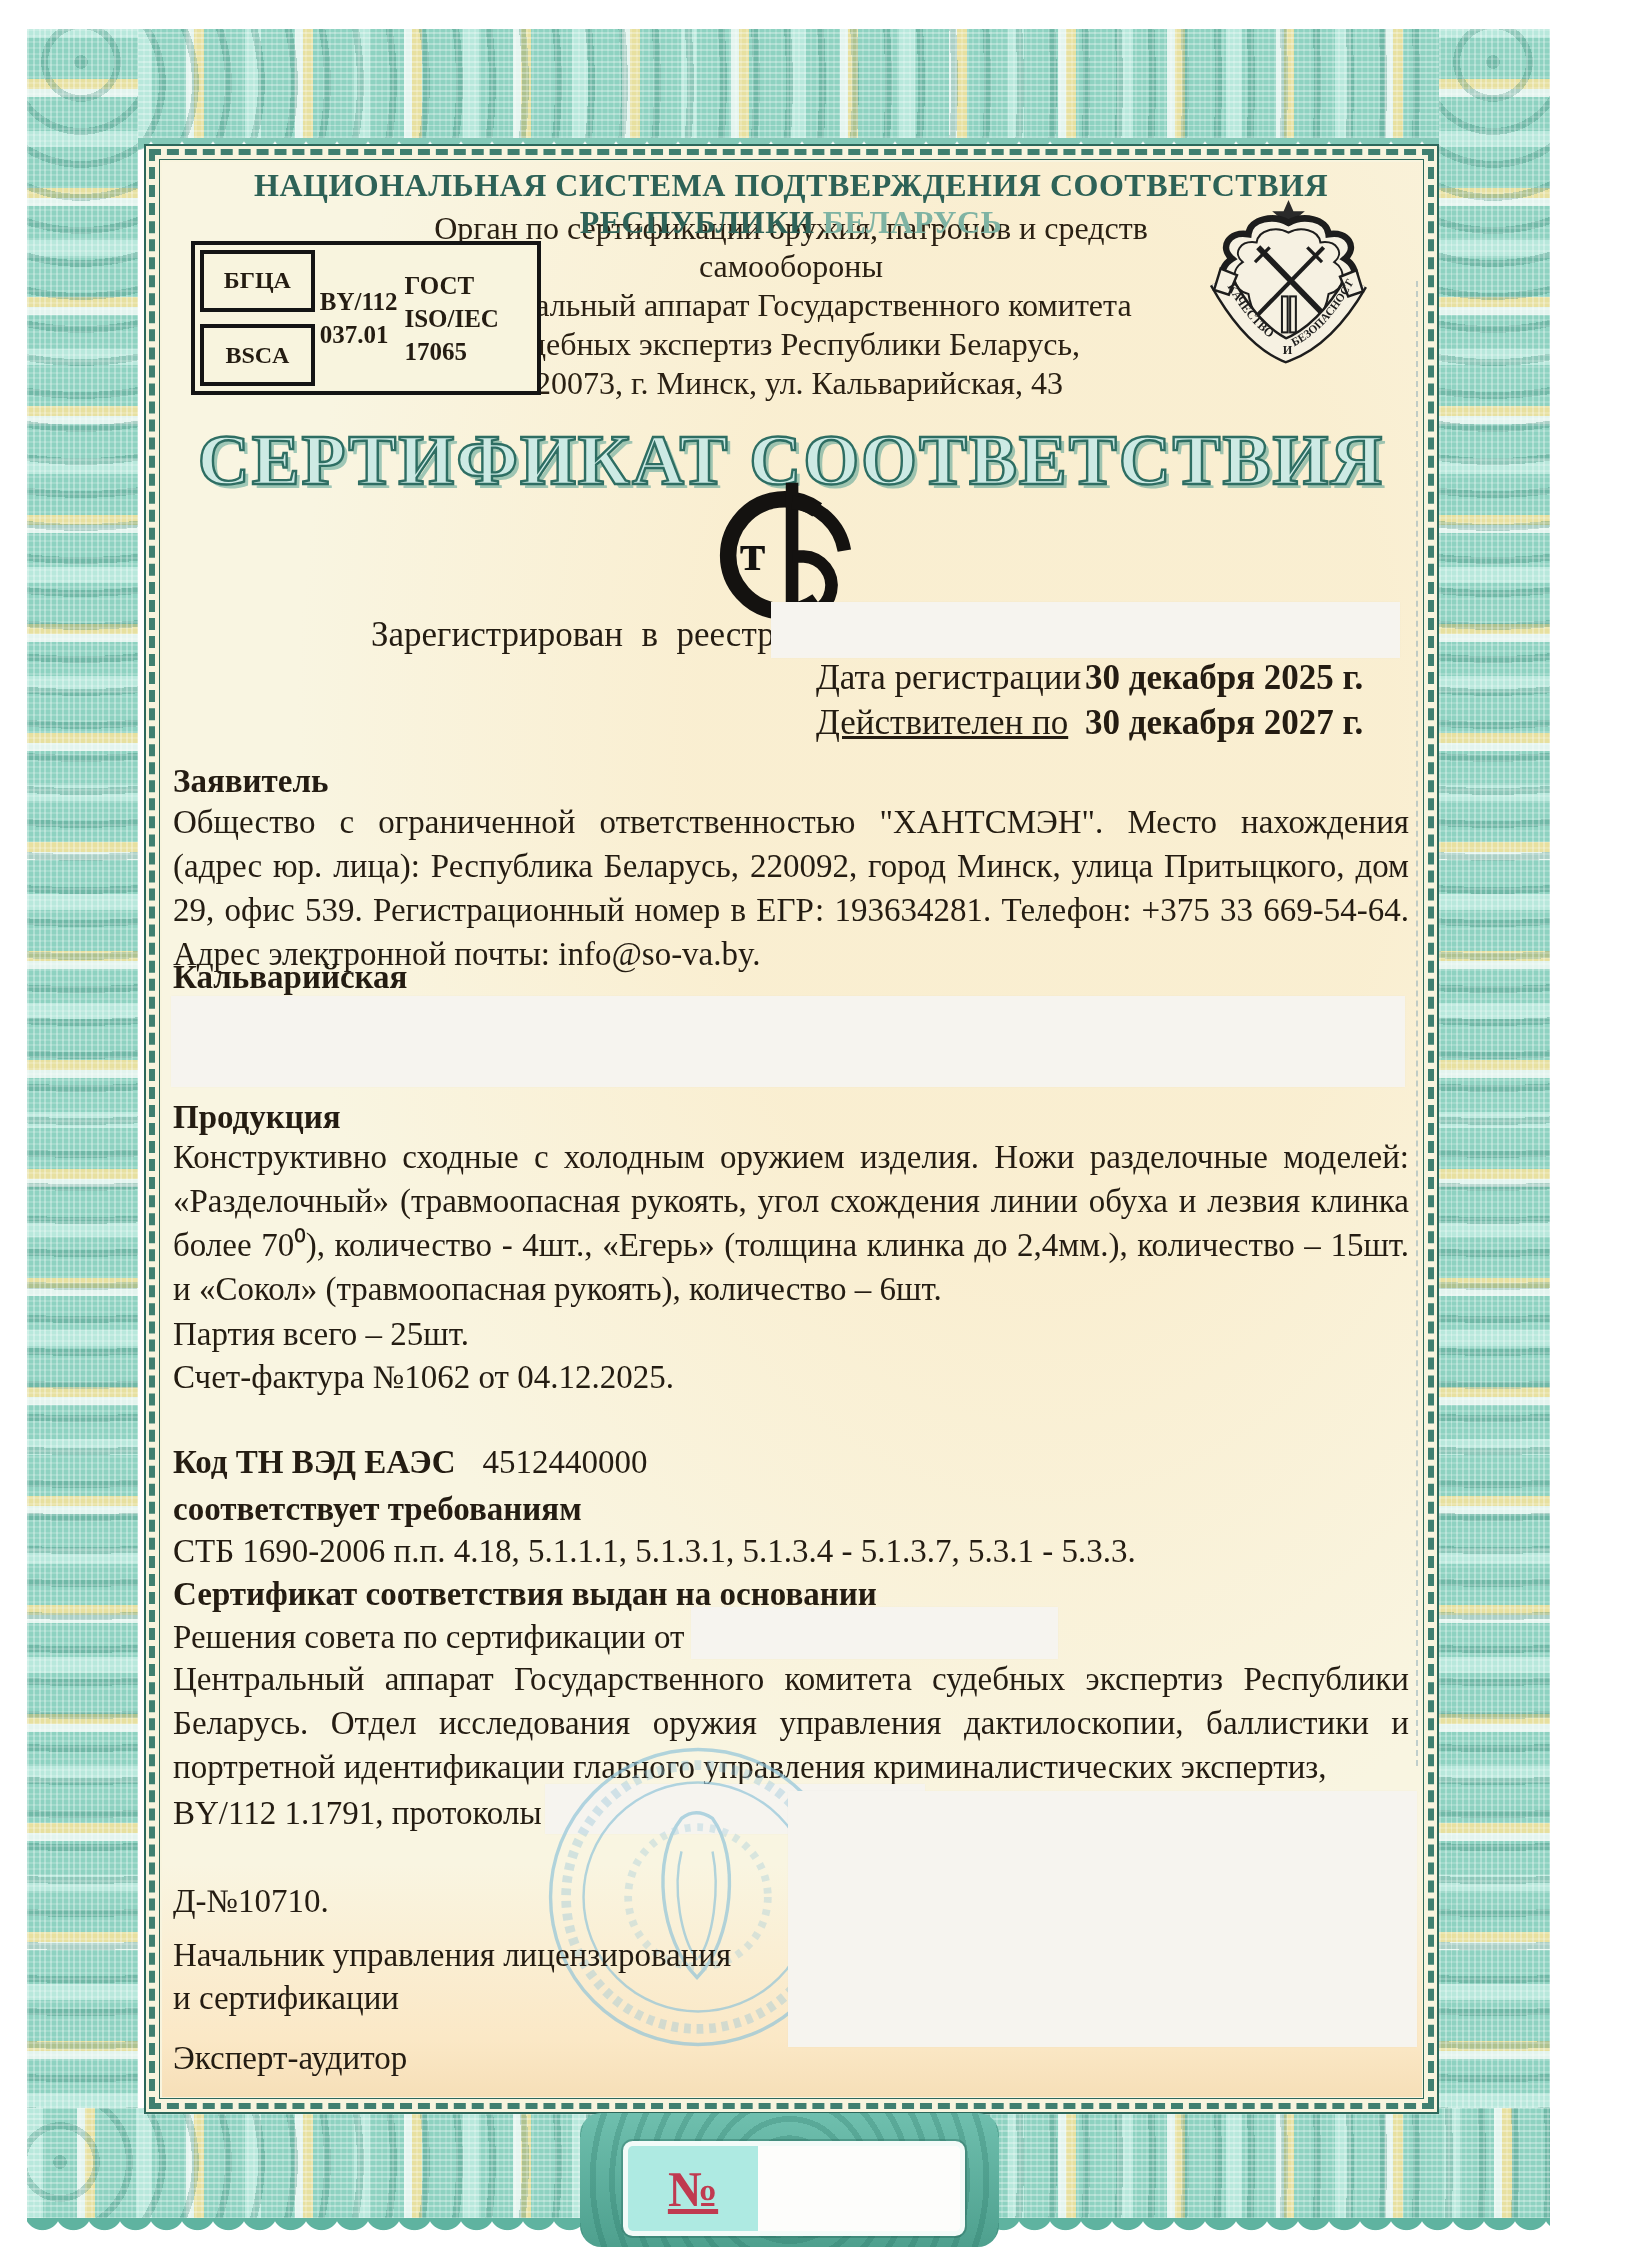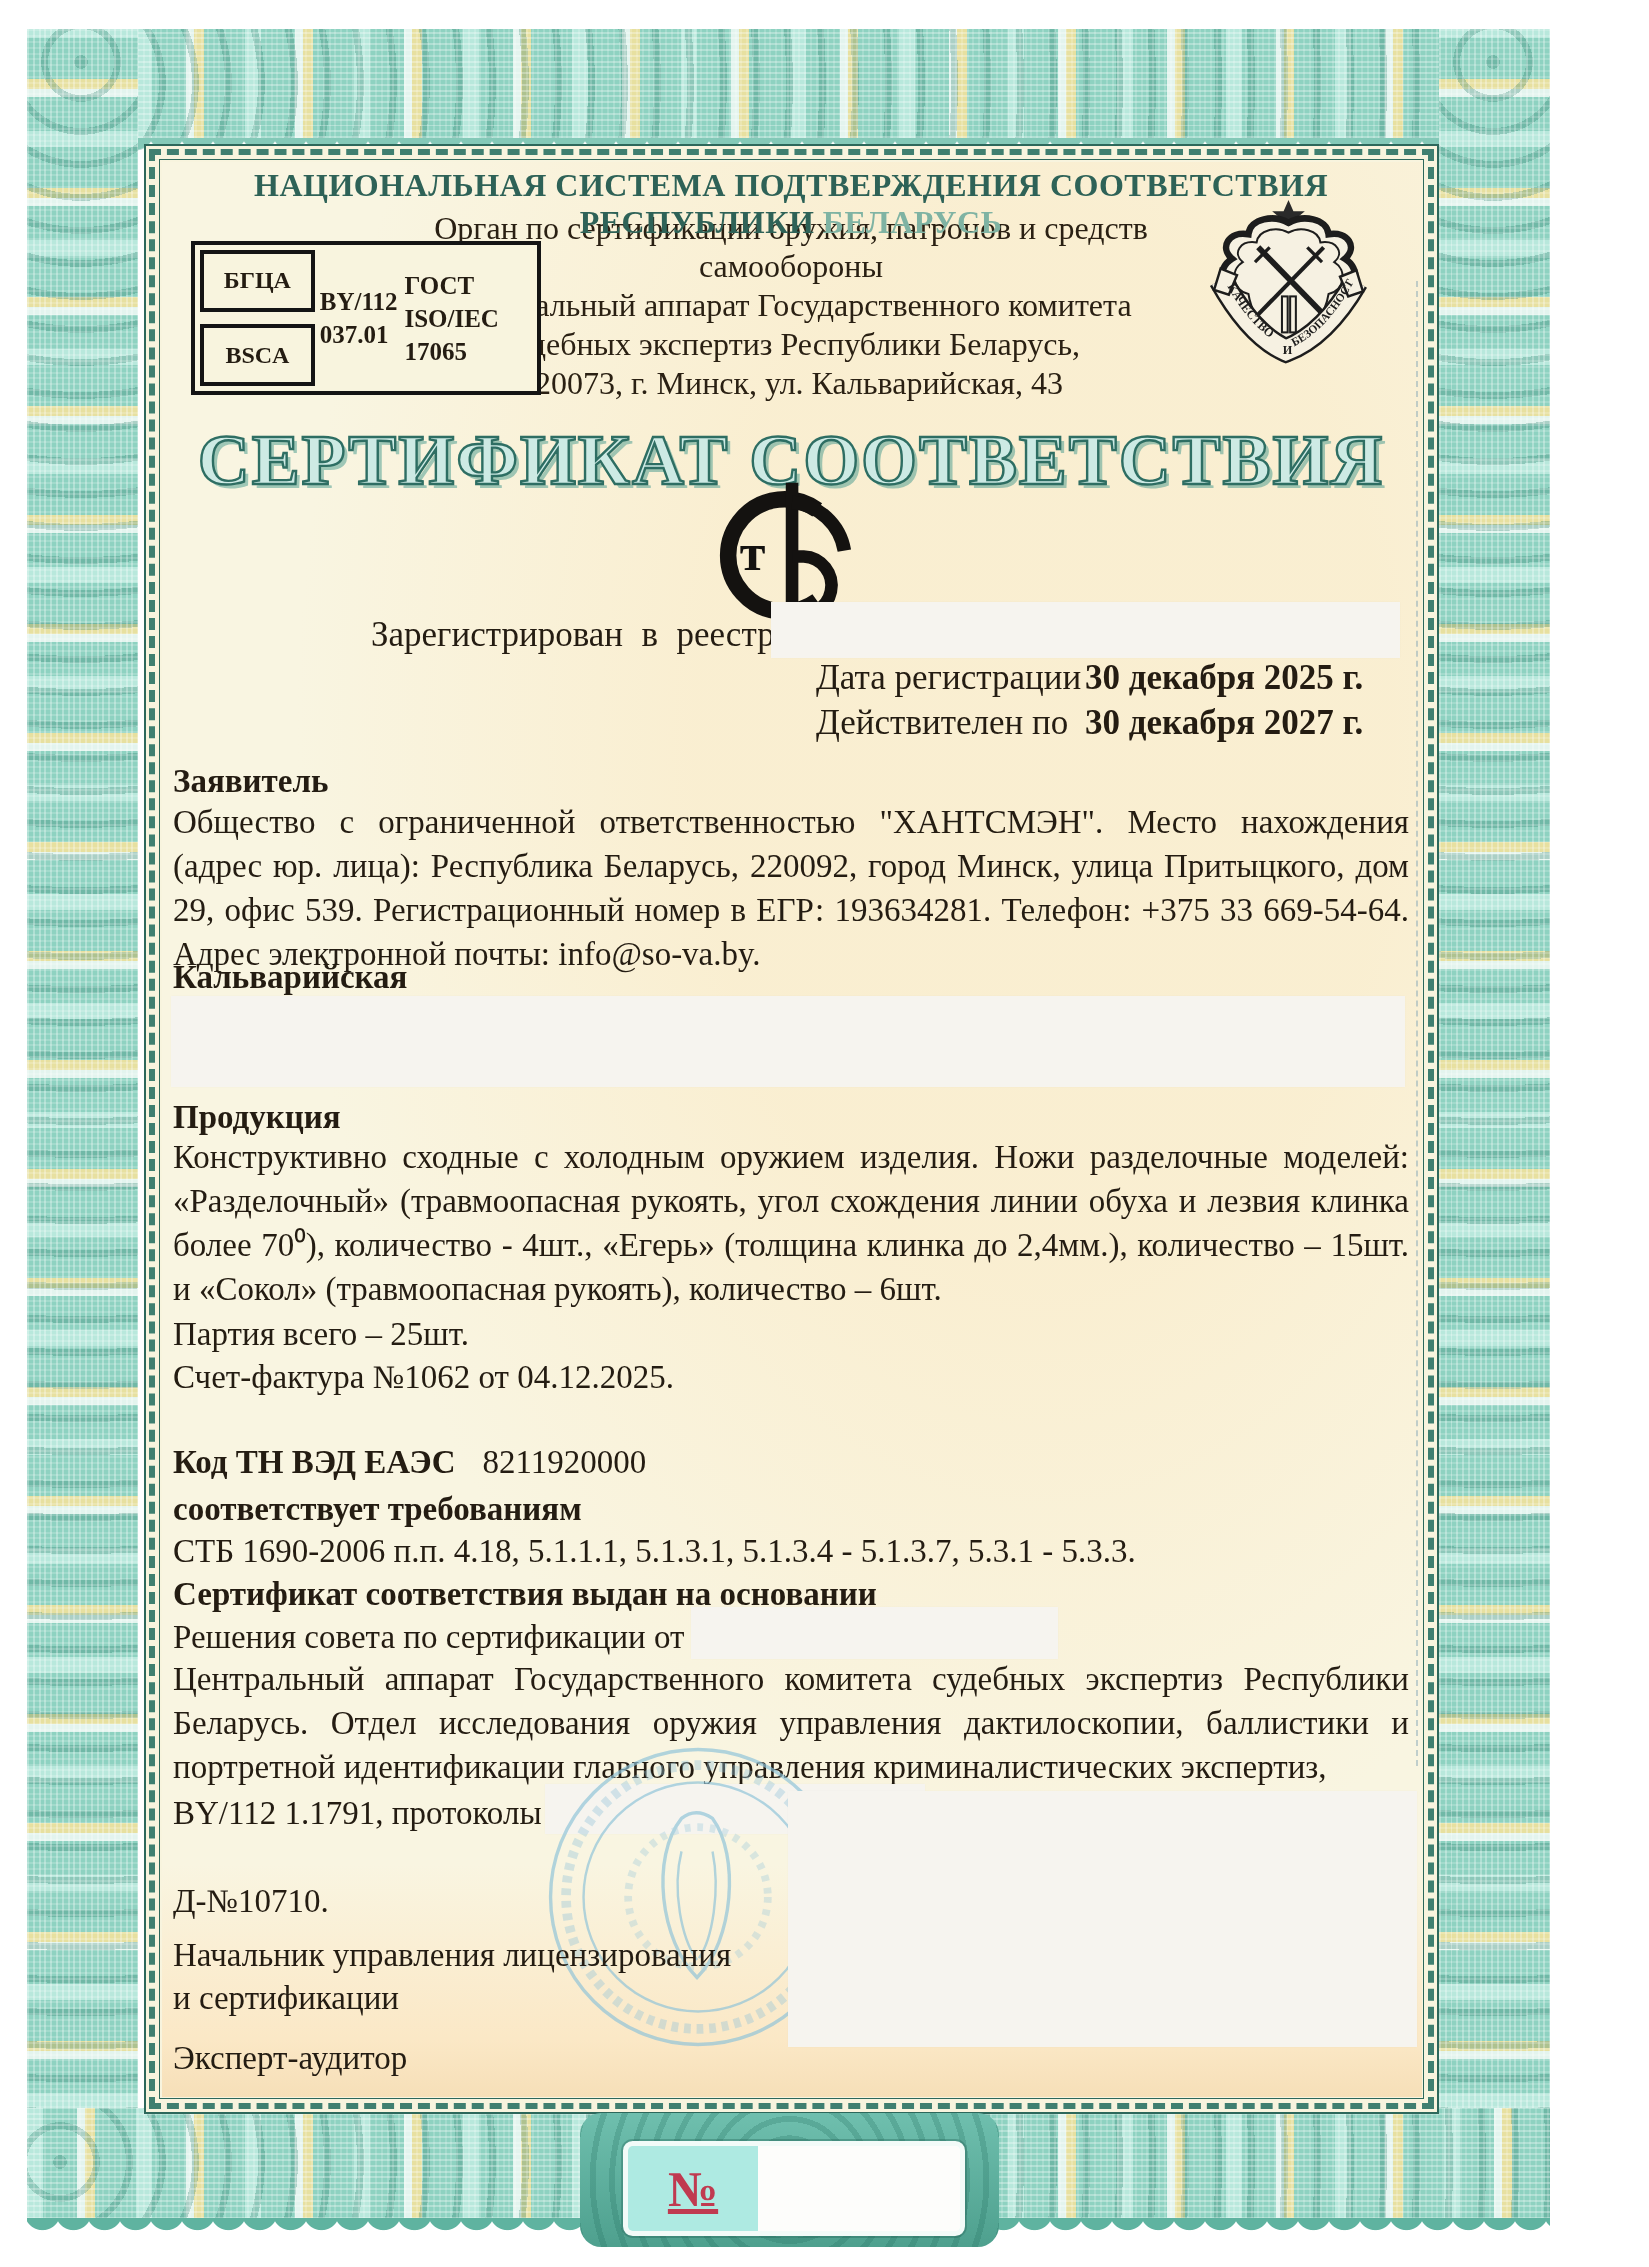--- a/index.html
+++ b/index.html
@@ -167,36 +167,36 @@
     <path d="M94 26 A 60 60 0 0 1 148 76" fill="none" stroke="#141210" stroke-width="14"></path>
     <path d="M94 82 h12 a 30 30 0 1 1 -12 58" fill="none" stroke="#141210" stroke-width="13"></path>
     <text x="40" y="96" font-family="Liberation Serif, serif" font-weight="bold" font-size="54" fill="#141210">т</text>
   </svg>
 
   <div class="abs tx" style="left:371px;top:613px;font-size:35px;word-spacing:9.7px;">Зарегистрирован  в  реестре</div>
   <div class="redact" style="left:771px;top:602px;width:629px;height:56px;"></div>
 
   <div class="abs tx" style="left:816px;top:656px;font-size:35px;">Дата регистрации</div>
   <div class="abs tx bold" style="left:1085px;top:656px;font-size:35px;">30 декабря 2025 г.</div>
-  <div class="abs tx" style="left:816px;top:701px;font-size:35px;">Действителен по</div>
+  <div class="abs tx" style="left:816px;top:701px;font-size:35px;text-decoration:underline;">Действителен по</div>
   <div class="abs tx bold" style="left:1085px;top:701px;font-size:35px;">30 декабря 2027 г.</div>
 
   <div class="abs tx bold" style="left:173px;top:759px;">Заявитель</div>
   <div class="abs tx just" style="top:800px;">Общество с ограниченной ответственностью "ХАНТСМЭН". Место нахождения (адрес юр. лица): Республика Беларусь, 220092, город Минск, улица Притыцкого, дом 29, офис 539. Регистрационный номер в ЕГР: 193634281. Телефон: +375 33 669-54-64. Адрес электронной почты: info@so-va.by.</div>
 
   <div class="abs tx bold" style="left:173px;top:955px;">Кальварийская</div>
   <div class="redact" style="left:171px;top:996px;width:1234px;height:91px;"></div>
 
   <div class="abs tx bold" style="left:173px;top:1095px;">Продукция</div>
   <div class="abs tx just" style="top:1135px;">Конструктивно сходные с холодным оружием изделия. Ножи разделочные моделей: «Разделочный» (травмоопасная рукоять, угол схождения линии обуха и лезвия клинка более 70⁰), количество - 4шт., «Егерь» (толщина клинка до 2,4мм.), количество – 15шт. и «Сокол» (травмоопасная рукоять), количество – 6шт.</div>
   <div class="abs tx" style="left:173px;top:1312px;">Партия всего – 25шт.</div>
   <div class="abs tx" style="left:173px;top:1355px;">Счет-фактура №1062 от 04.12.2025.</div>
 
   <div class="abs tx lblval" style="left:173px;top:1440px;">
-    <span class="bold">Код ТН ВЭД ЕАЭС</span><span class="val">8211920000</span>
+    <span class="bold">Код ТН ВЭД ЕАЭС</span><span class="val">4512440000</span>
   </div>
 
   <div class="abs tx bold" style="left:173px;top:1487px;">соответствует требованиям</div>
   <div class="abs tx" style="left:173px;top:1529px;">СТБ 1690-2006 п.п. 4.18, 5.1.1.1, 5.1.3.1, 5.1.3.4 - 5.1.3.7, 5.3.1 - 5.3.3.</div>
 
   <div class="abs tx" style="left:173px;top:1615px;">Решения совета по сертификации от</div>
   <div class="abs tx bold" style="left:173px;top:1572px;">Сертификат соответствия выдан на основании</div>
   <div class="redact" style="left:691px;top:1607px;width:367px;height:52px;"></div>
   <div class="abs tx just" style="top:1657px;">Центральный аппарат Государственного комитета судебных экспертиз Республики Беларусь. Отдел исследования оружия управления дактилоскопии, баллистики и портретной идентификации главного управления криминалистических экспертиз,</div>
   <div class="abs tx" style="left:173px;top:1791px;">BY/112 1.1791, протоколы</div>

